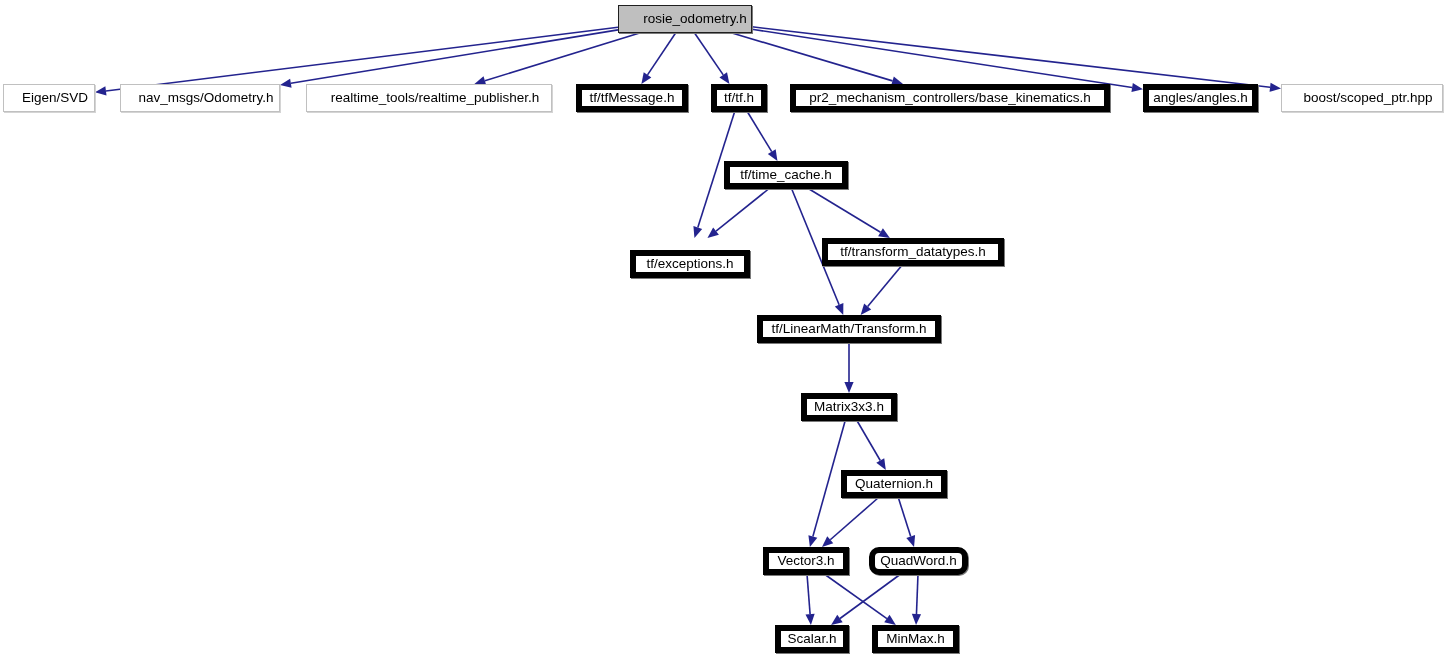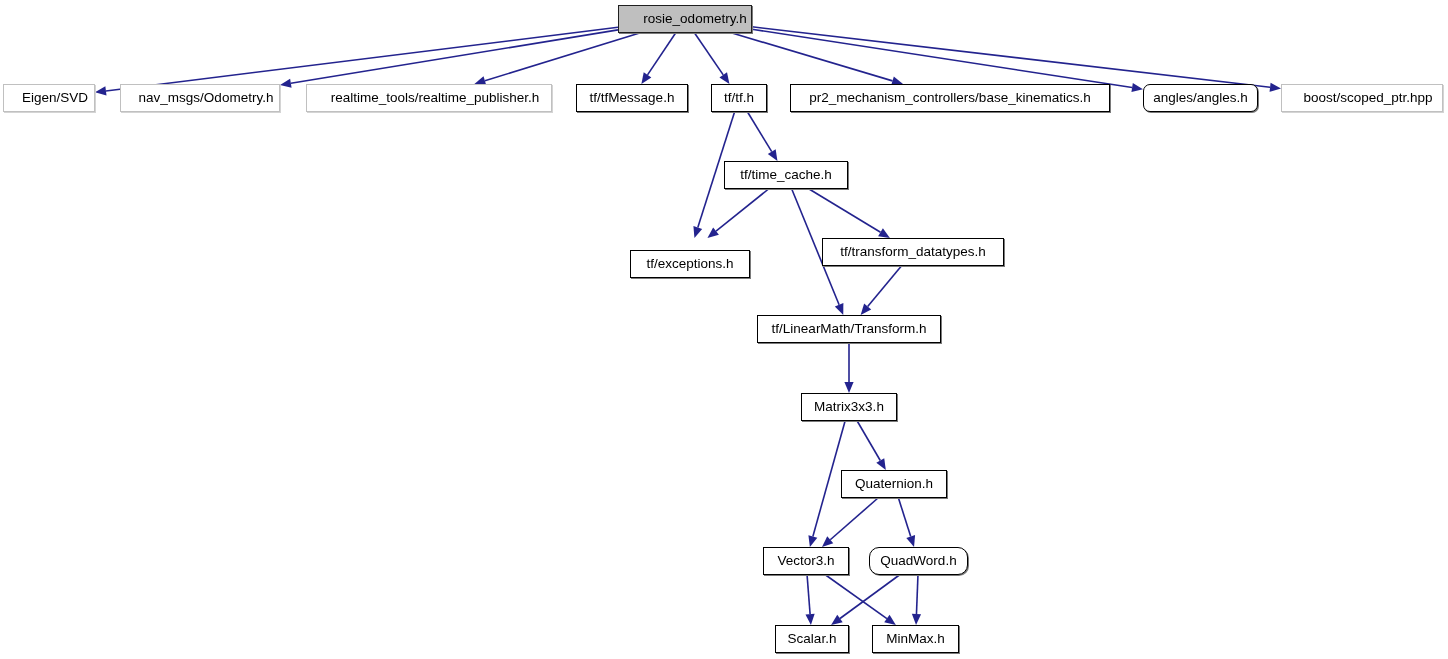--- a/index.html
+++ b/index.html
@@ -32,21 +32,21 @@
     justify-content: center;
     background: #ffffff;
     border: 1px solid #c0c0c0;
     font-size: 13.5px;
     line-height: 1;
     color: #000000;
     white-space: nowrap;
     z-index: 2;
   }
   .node.strong {
-    border: 1px solid #000000;
+    border: 6px solid #000000;
     box-shadow: 1px 1px 0 0 #7a7a7a;
   }
   .node.weak {
     box-shadow: 1px 1px 0 0 #d4d4d4;
     padding-left: 12px;
   }
   .node.root {
     background: #bfbfbf;
     border: 1px solid #1f1f1f;
     box-shadow: 1px 1px 0 0 #7a7a7a;
@@ -122,21 +122,21 @@
     </div>
     <div class="node strong" style="left: 576px; top: 84px; width: 112px; height: 28px;">
       <span class="node-label">tf/tfMessage.h</span>
     </div>
     <div class="node strong" style="left: 711px; top: 84px; width: 56px; height: 28px;">
       <span class="node-label">tf/tf.h</span>
     </div>
     <div class="node strong" style="left: 790px; top: 84px; width: 320px; height: 28px;">
       <span class="node-label">pr2_mechanism_controllers/base_kinematics.h</span>
     </div>
-    <div class="node strong" style="left: 1143px; top: 84px; width: 115px; height: 28px; border-radius: 7px;">
+    <div class="node strong" style="left: 1143px; top: 84px; width: 115px; height: 28px;">
       <span class="node-label">angles/angles.h</span>
     </div>
     <div class="node weak" style="left: 1281px; top: 84px; width: 162px; height: 28px;">
       <span class="node-label">boost/scoped_ptr.hpp</span>
     </div>
     <div class="node strong" style="left: 724px; top: 161px; width: 124px; height: 28px;">
       <span class="node-label">tf/time_cache.h</span>
     </div>
     <div class="node strong" style="left: 630px; top: 250px; width: 120px; height: 28px;">
       <span class="node-label">tf/exceptions.h</span>

